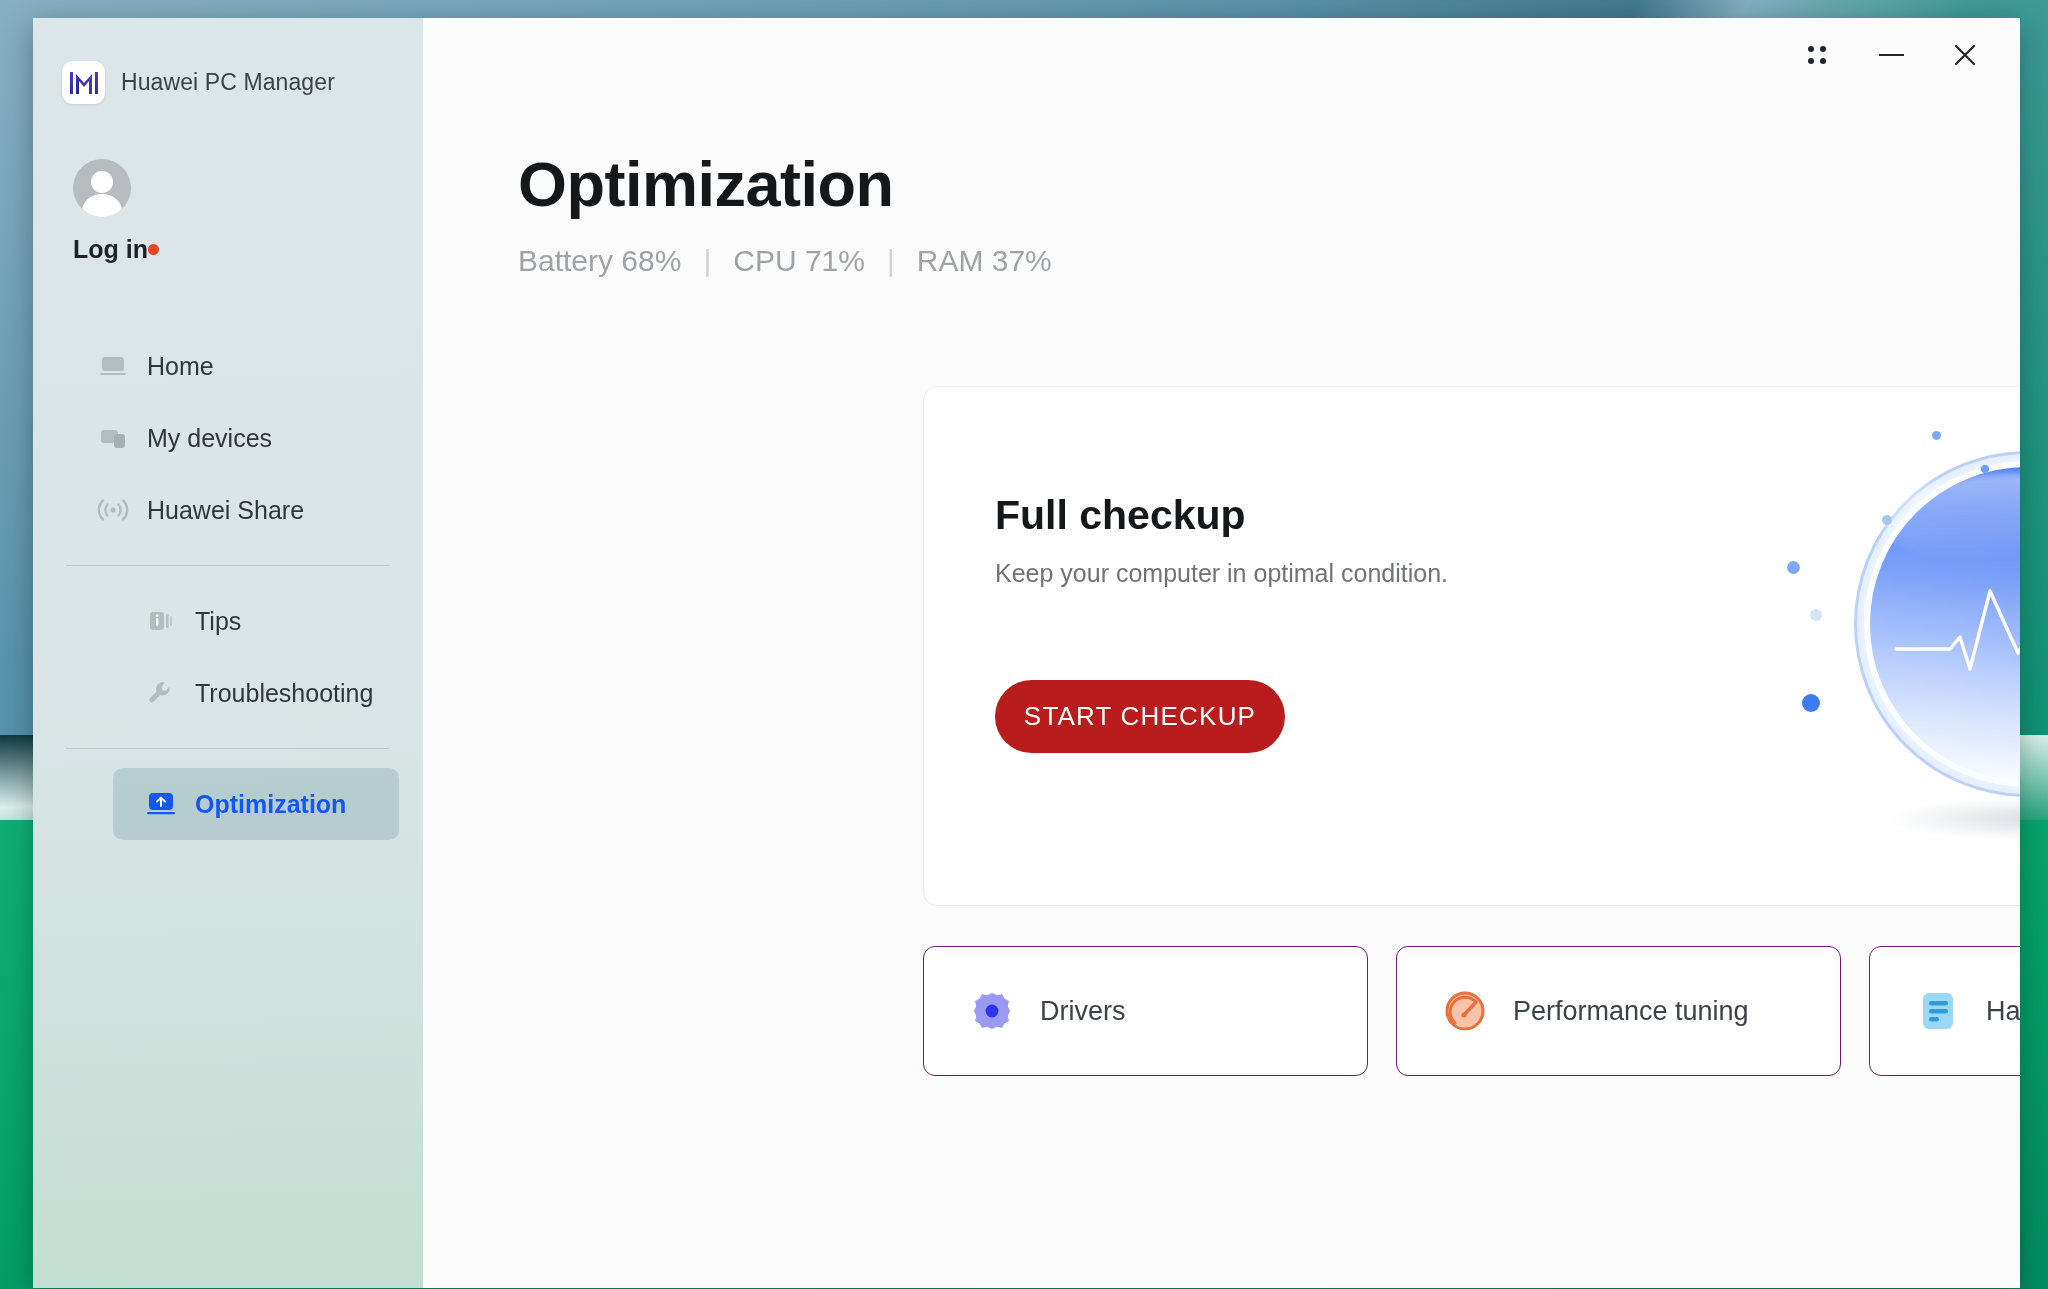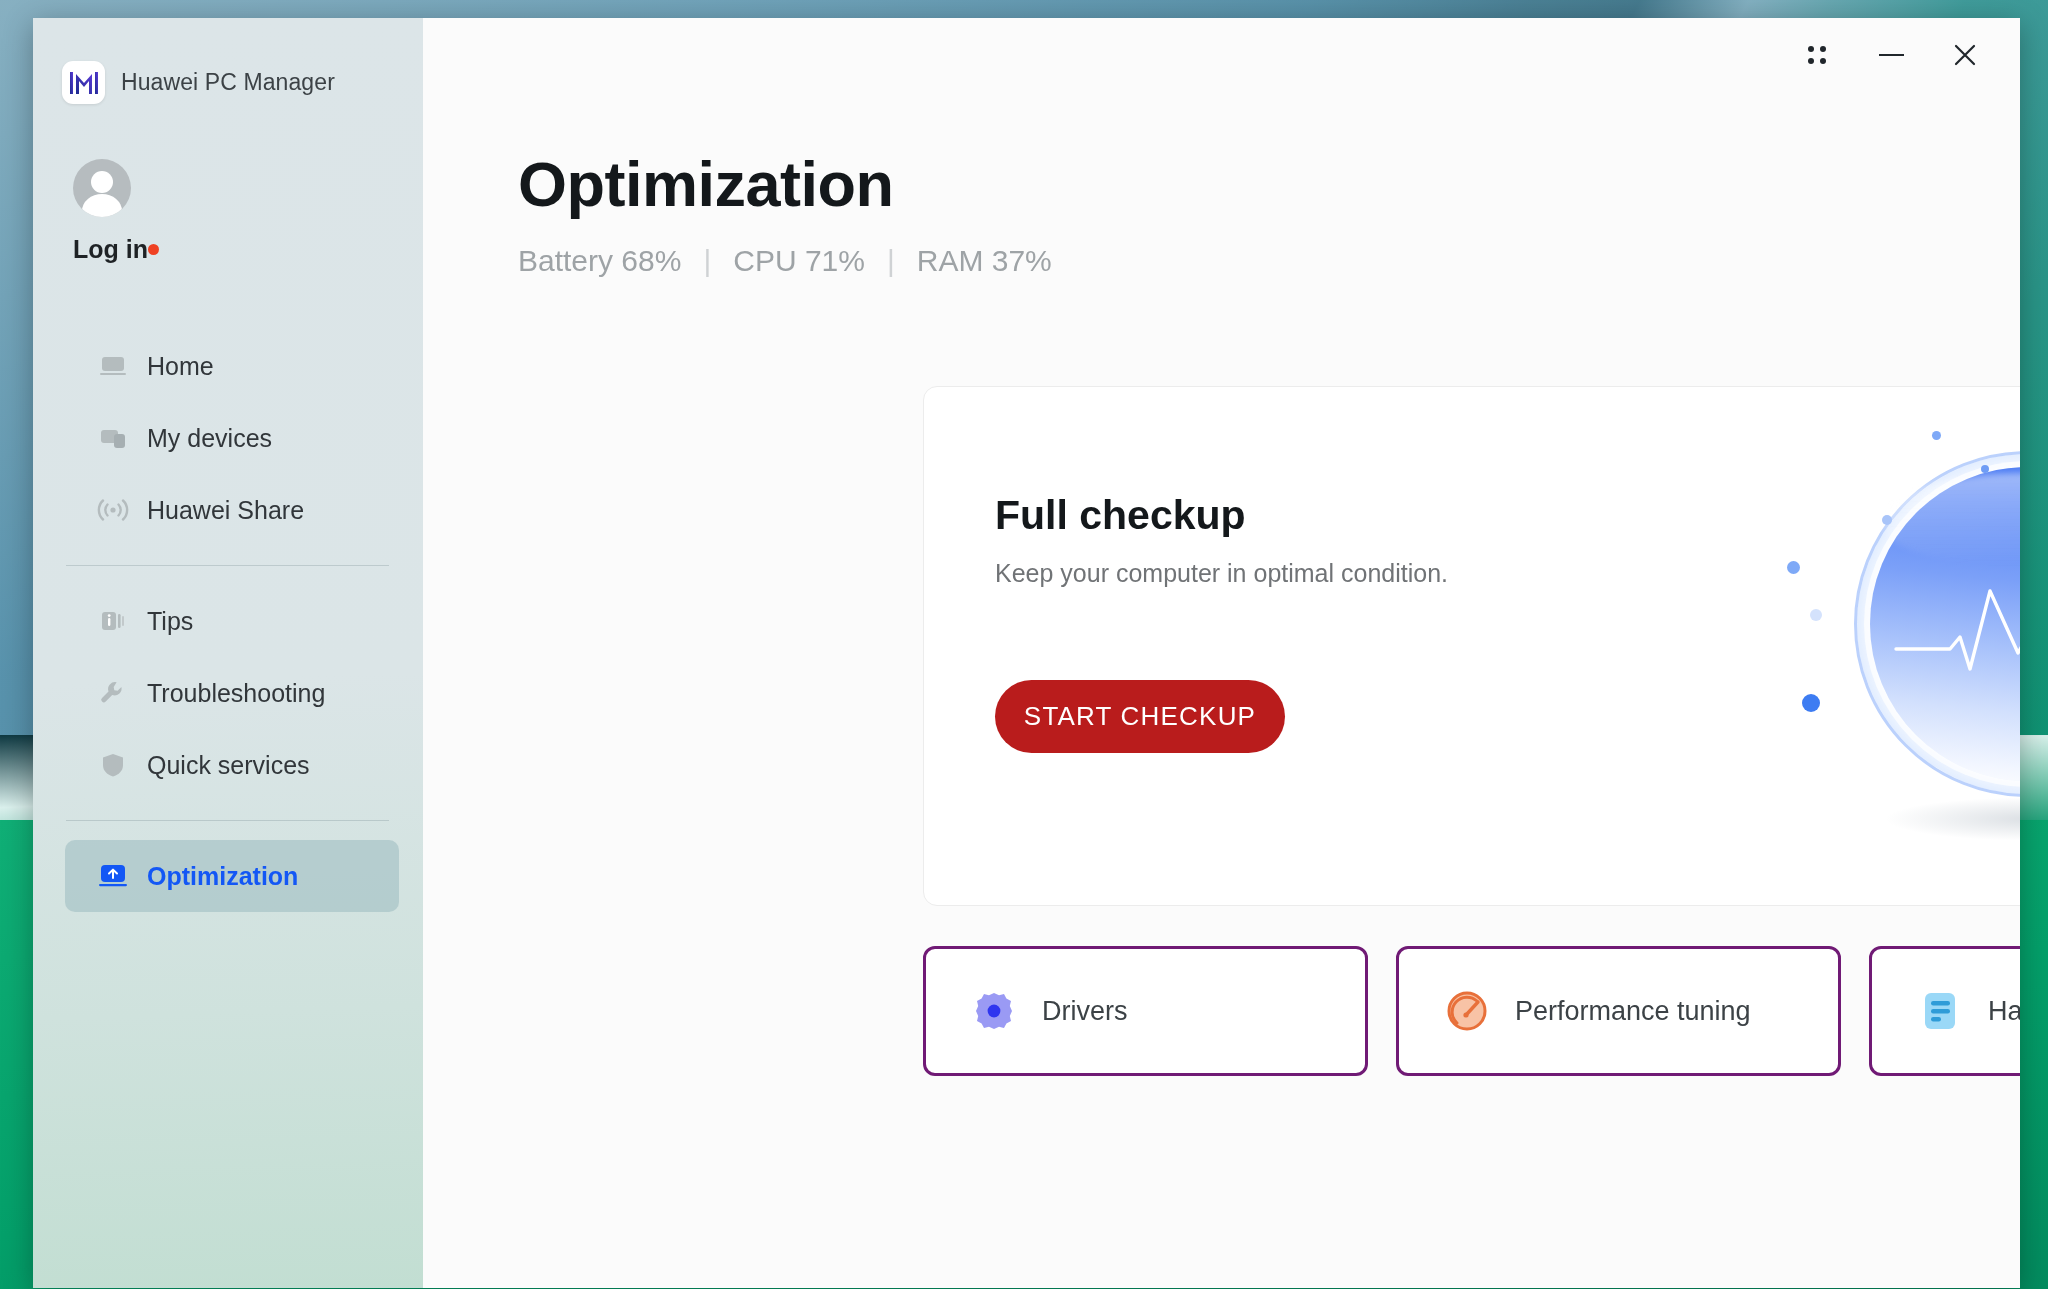--- a/index.html
+++ b/index.html
@@ -80,21 +80,21 @@
     transform:translateX(-50%);
     width:40px; height:34px; border-radius:50% 50% 0 0; background:#fff;
   }
   .login-row {
     display:flex; align-items:center; margin-top: 18px;
   }
   .login-label { font-size: 25px; font-weight: bold; color: #1e2225; }
   .login-dot { width: 11px; height: 11px; border-radius: 50%; background: #ef4123; }
 
   .nav-group { margin-top: 66px; }
-  .nav-group.g2 { margin-top: 0; }
+  .nav-group.g2 { margin-top: 0; padding-left: 48px; }
   .nav-item {
     display: flex; align-items: center;
     height: 72px; margin: 0 24px 0 32px;
     padding-left: 32px;
     border-radius: 10px;
     gap: 18px;
     cursor: default;
   }
   .nav-item .nav-label { font-size: 25px; color: #31363a; }
   .nav-icon { width: 32px; height: 32px; flex: 0 0 32px; display:flex; align-items:center; justify-content:center; }
@@ -176,21 +176,21 @@
     filter: blur(3px);
   }
   .pulse-svg { position: absolute; left: 140px; top: 180px; }
   .dot {
     position: absolute; border-radius: 50%;
   }
 
   .tiles { position: absolute; left: 500px; top: 928px; display: flex; gap: 28px; }
   .tile {
     width: 445px; height: 130px;
-    background: #fff; border: 3px solid #701a75; border-radius: 12px;
+    background: #fff; border: 1px solid #701a75; border-radius: 12px;
     display: flex; align-items: center; padding-left: 46px; gap: 26px;
     cursor: default;
   }
   .tile-label { font-size: 27px; color: #3c4246; }
   .tile-icon { width: 44px; height: 44px; flex: 0 0 44px; }
 </style>
 </head>
 <body>
 
 <div class="wp-streak s1"></div>
@@ -281,28 +281,20 @@
 
       <div class="nav-item">
         <span class="nav-icon">
           <svg width="30" height="30" viewBox="0 0 30 30" aria-hidden="true">
             <path d="M18.6 4.2a7 7 0 0 0-8.1 9.2L4 19.9a2.6 2.6 0 1 0 3.7 3.7l6.5-6.5a7 7 0 0 0 9.2-8.1l-3.8 3.8-3.3-.6-.6-3.3z" fill="#b4bcbe"></path>
           </svg>
         </span>
         <span class="nav-label">Troubleshooting</span>
       </div>
 
-      <div class="nav-item">
-        <span class="nav-icon">
-          <svg width="30" height="30" viewBox="0 0 30 30" aria-hidden="true">
-            <path d="M15 4 L25 7.6 V15 c0 6.2-4.3 9.6-10 11.4C9.3 24.6 5 21.2 5 15 V7.6 Z" fill="#b4bcbe"></path>
-          </svg>
-        </span>
-        <span class="nav-label">Quick services</span>
-      </div>
     </div>
 
     <div class="divider"></div>
 
     <div class="nav-group g2">
       <div class="nav-item active">
         <span class="nav-icon">
           <svg width="32" height="30" viewBox="0 0 32 30" aria-hidden="true">
             <rect x="4" y="4" width="24" height="17" rx="4" fill="#1357f5"></rect>
             <path d="M16 17 V9 M12 12.5 L16 8.6 L20 12.5" stroke="#fff" stroke-width="2" fill="none" stroke-linecap="round" stroke-linejoin="round"></path>

